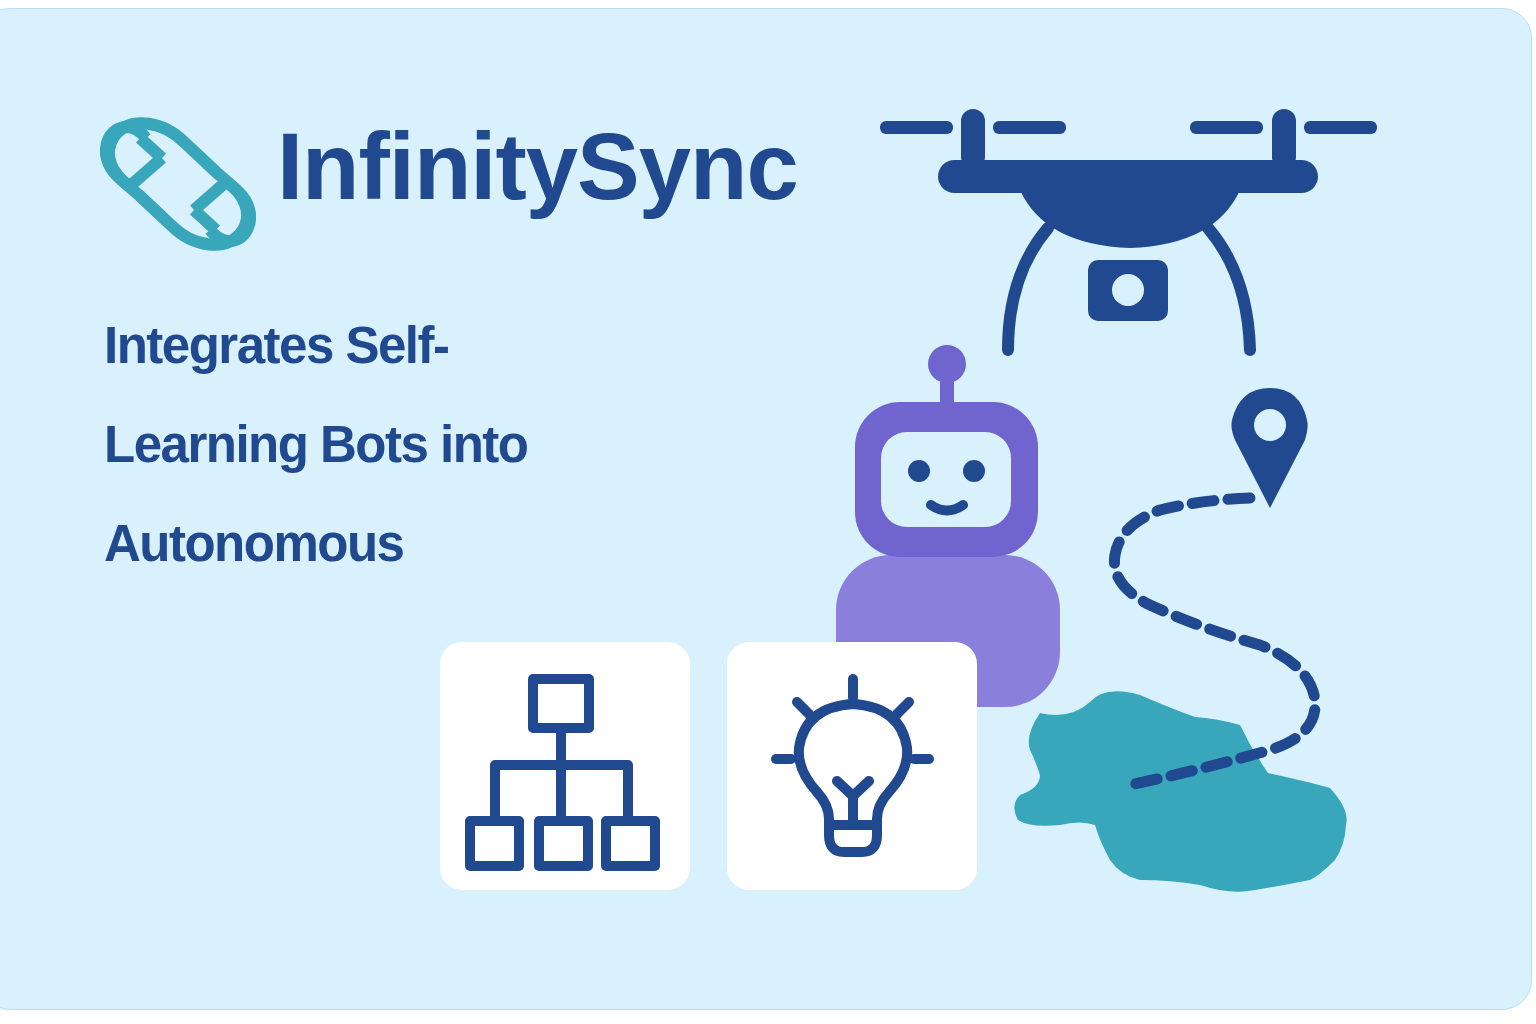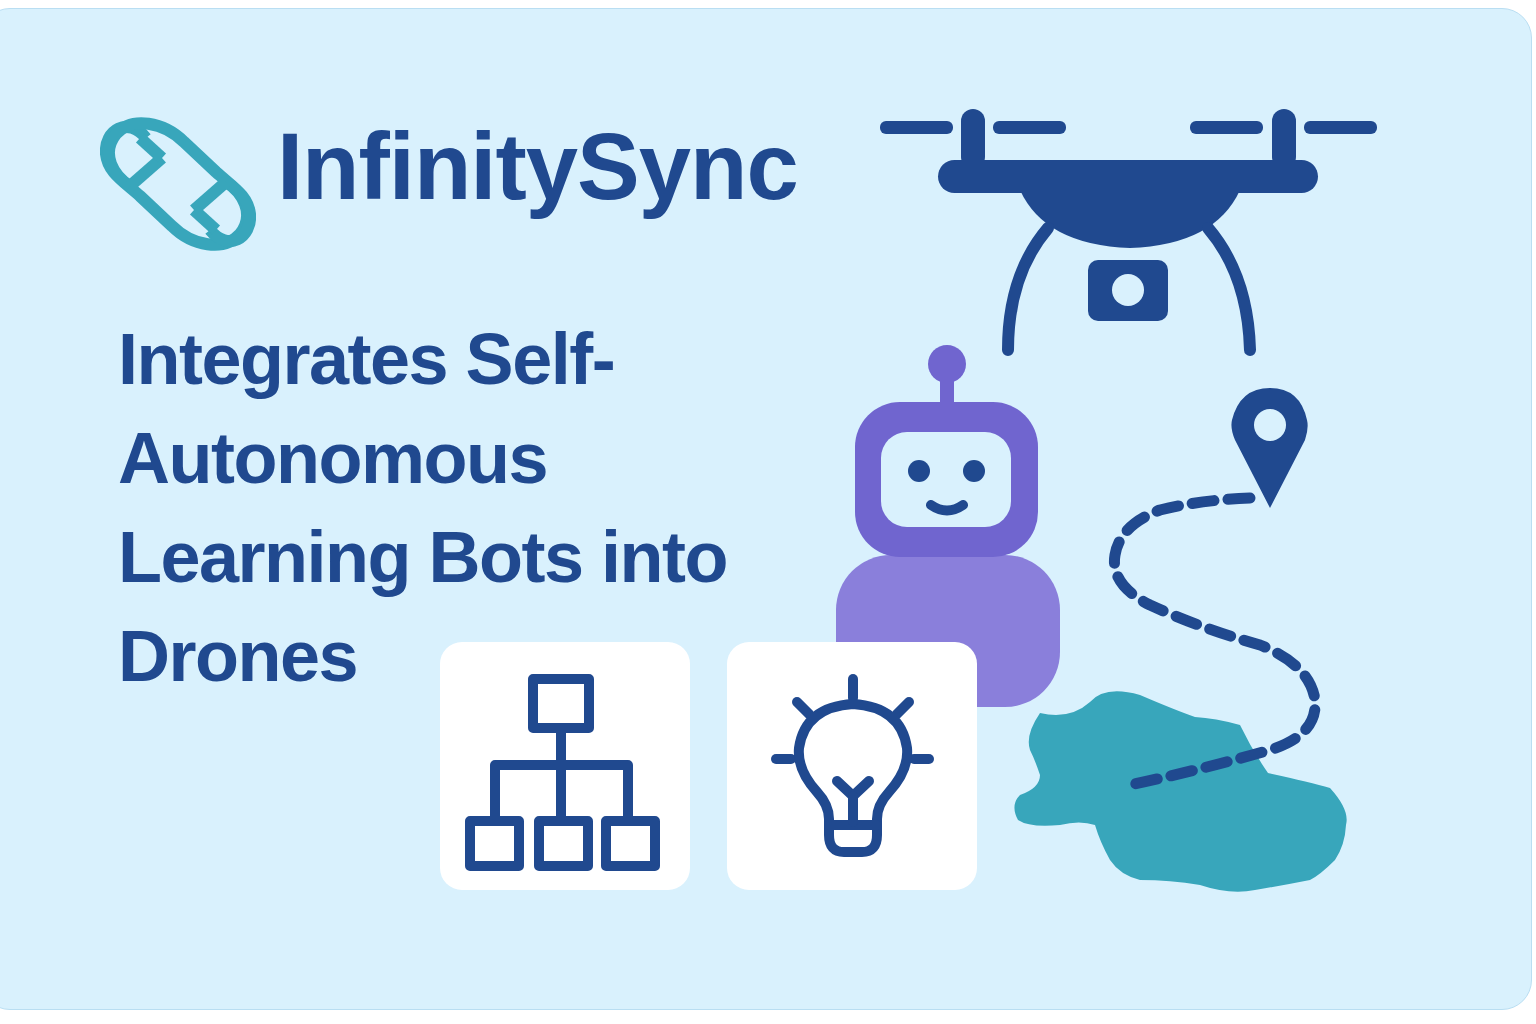--- a/index.html
+++ b/index.html
@@ -14,22 +14,22 @@
       box-sizing: border-box;
     }
     .logo-mark { position: absolute; left: 100px; top: 110px; width: 156px; height: 148px; }
     .wordmark {
       position: absolute; left: 277px; top: 112px;
       font-size: 94px; font-weight: 700; letter-spacing: -1px;
       color: #20498f; line-height: 110px; white-space: nowrap;
     }
     .headline {
       position: absolute; left: 104px; top: 296px; width: 760px;
-      font-size: 72px; font-weight: 700; letter-spacing: -1.5px;
-      color: #20498f; line-height: 99px; margin: 14px;
+      font-size: 51px; font-weight: 700; letter-spacing: -1.5px;
+      color: #20498f; line-height: 99px; margin: 0;
     }
     .headline span { display: block; white-space: nowrap; }
     .drone { position: absolute; left: 870px; top: 100px; width: 550px; height: 270px; }
     .robot { position: absolute; left: 820px; top: 330px; width: 260px; height: 390px; }
     .route { position: absolute; left: 1000px; top: 380px; width: 380px; height: 540px; }
     .tile {
       position: absolute; top: 642px; width: 250px; height: 248px;
       background: #ffffff; border-radius: 22px;
     }
     .tile-hierarchy { left: 440px; }
@@ -49,23 +49,22 @@
     <path d="M126 72 L94 100"></path>
     <path d="M62 48 L40 28"></path>
     <path d="M94 100 L116 120"></path>
   </g>
 </svg>
 
 <div class="wordmark">InfinitySync</div>
 
 <h1 class="headline">
   <span>Integrates Self-</span>
+  <span>Learning Bots into</span>
   <span>Autonomous</span>
-  <span>Learning Bots into</span>
-  <span>Drones</span>
 </h1>
 
 <svg class="drone" viewBox="0 0 550 270">
   <g fill="#20498f">
     <rect x="10" y="21" width="73" height="13" rx="6"></rect>
     <rect x="123" y="21" width="73" height="13" rx="6"></rect>
     <rect x="91" y="9" width="24" height="60" rx="12"></rect>
     <rect x="320" y="21" width="73" height="13" rx="6"></rect>
     <rect x="434" y="21" width="73" height="13" rx="6"></rect>
     <rect x="402" y="9" width="24" height="60" rx="12"></rect>

